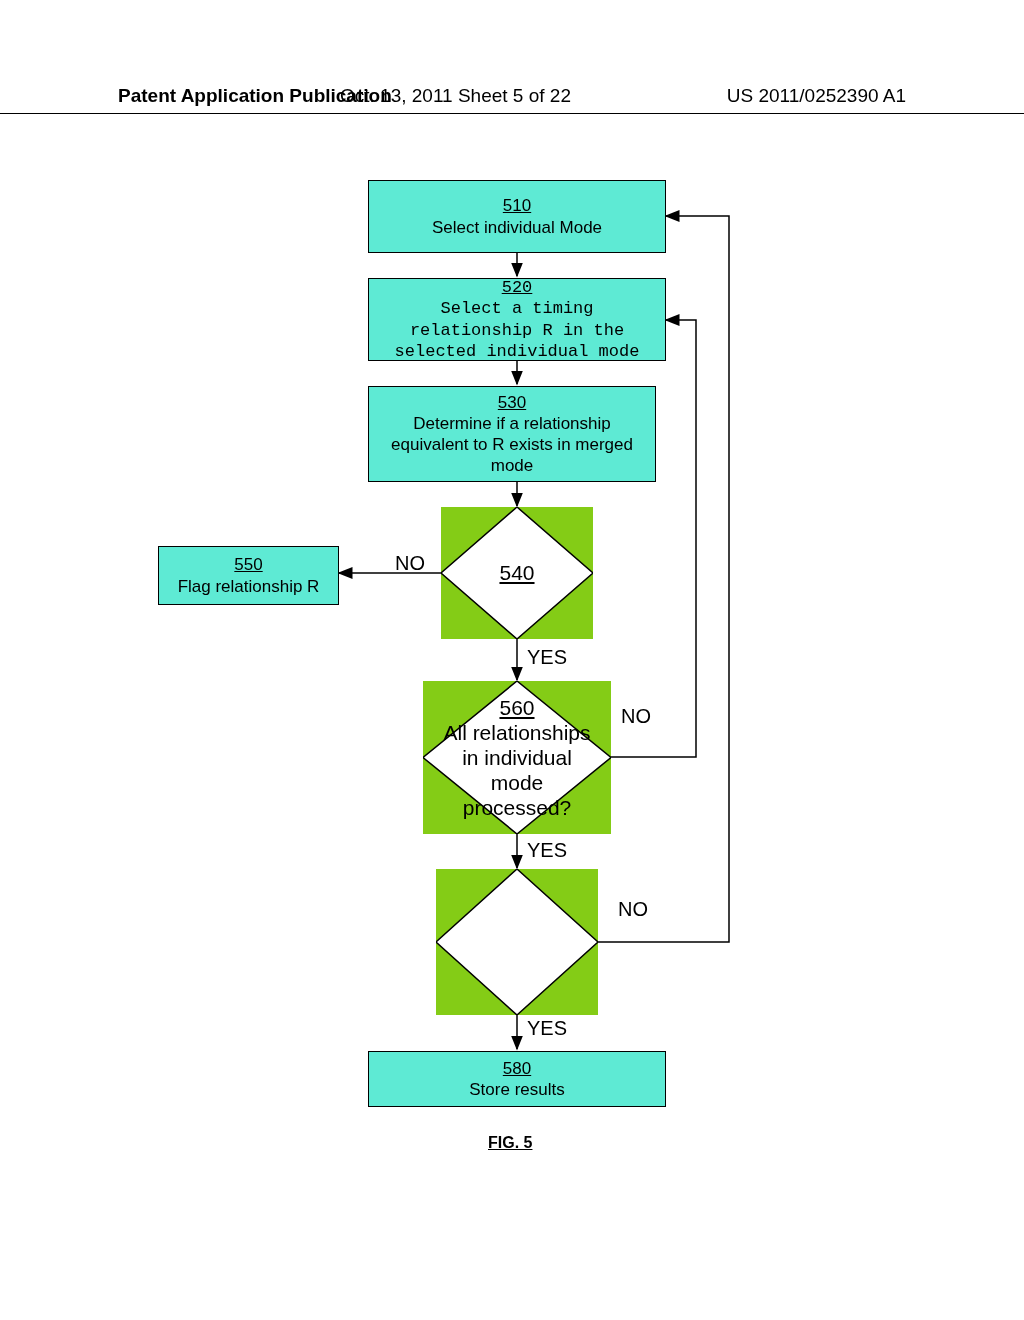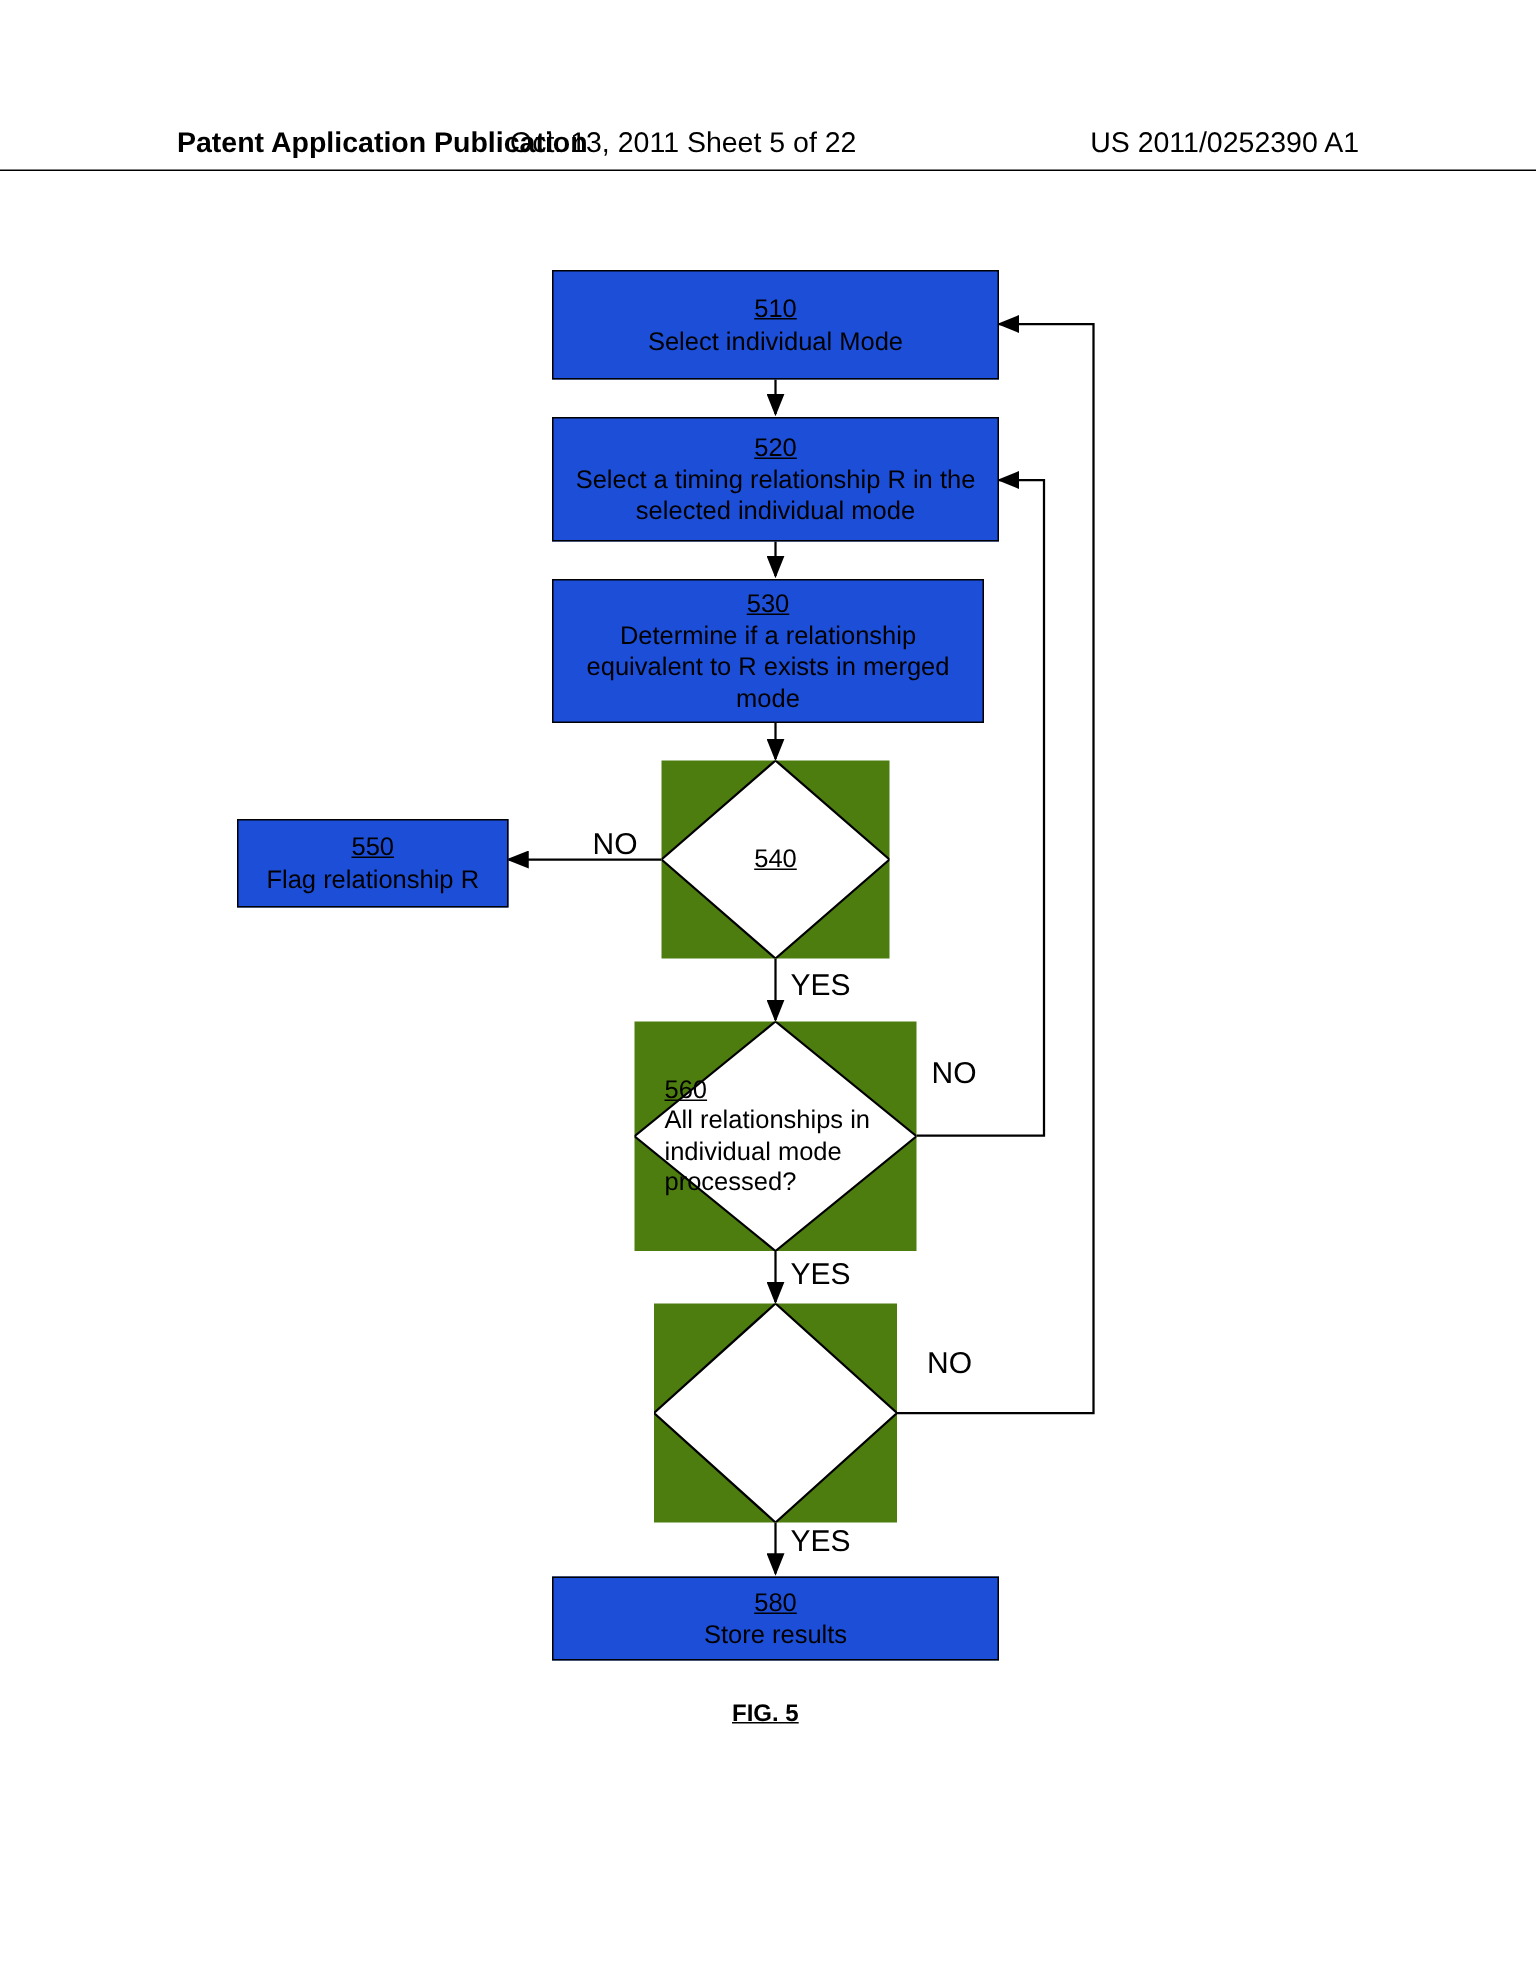--- a/index.html
+++ b/index.html
@@ -33,41 +33,41 @@
     .header-right {
     }
     .flowchart {
       position: relative;
       width: 1024px;
       height: 1100px;
     }
     .box {
       position: absolute;
       border: 1.5px solid #000;
-      background: #1d4ed8;
+      background: #5eead4;
       text-align: center;
       display: flex;
       flex-direction: column;
       justify-content: center;
       align-items: center;
       font-size: 17px;
       line-height: 1.25;
     }
     .box .num {
       text-decoration: underline;
     }
     .diamond {
       position: absolute;
-      background: #4d7c0f;
-      text-align: left;
+      background: #84cc16;
+      text-align: center;
       display: flex;
       flex-direction: column;
       justify-content: center;
       align-items: center;
-      font-size: 17px;
+      font-size: 21px;
       line-height: 1.2;
     }
     .diamond-shape {
       position: absolute;
       width: 100%;
       height: 100%;
       top: 0;
       left: 0;
     }
     .diamond-content {
@@ -132,21 +132,21 @@
     <polyline points="598,828 729,828 729,102 666,102" fill="none" stroke="black" stroke-width="1.5" marker-end="url(#arrowhead)"></polyline>
 
     <line x1="517" y1="901" x2="517" y2="935" stroke="black" stroke-width="1.5" marker-end="url(#arrowhead)"></line>
   </svg>
 
   <div class="box" style="left:368px; top:66px; width:298px; height:73px;">
     <span class="num">510</span>
     <span>Select individual Mode</span>
   </div>
 
-  <div class="box" style="left:368px; top:164px; width:298px; height:83px;">
+  <div class="box" style="left:368px; top:164px; width:298px; height:83px;font-family:Liberation Mono, monospace;">
     <span class="num">520</span>
     <span style="padding:0 8px;">Select a timing relationship R in the selected individual mode</span>
   </div>
 
   <div class="box" style="left:368px; top:272px; width:288px; height:96px;align-items:center;">
     <span class="num">530</span>
     <span style="padding:0 12px;">Determine if a relationship equivalent to R exists in merged mode</span>
   </div>
 
   <div class="diamond" style="left:441px; top:393px; width:152px; height:132px;">

